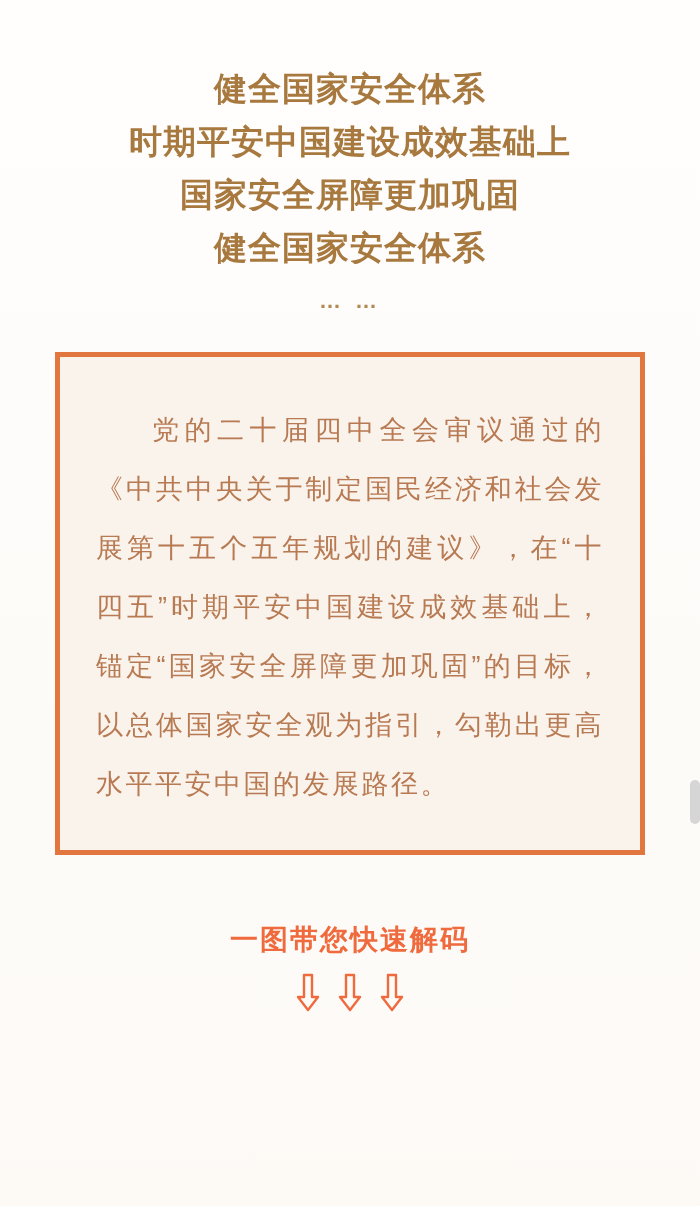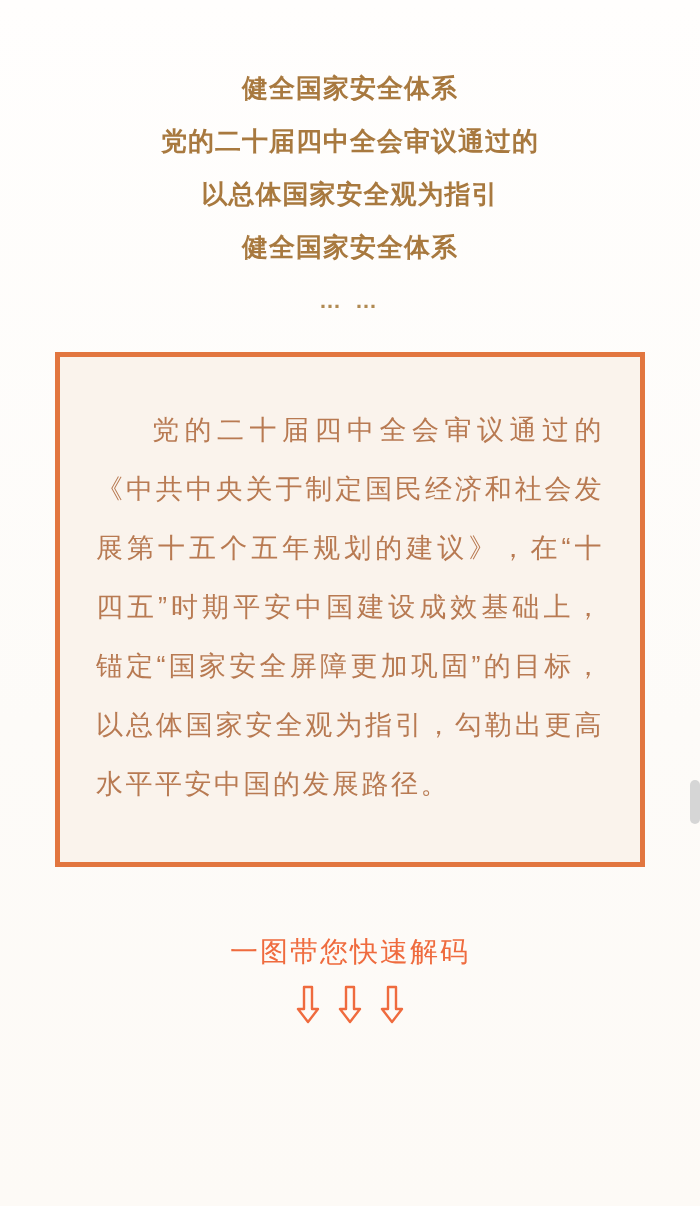--- a/index.html
+++ b/index.html
@@ -22,21 +22,21 @@
     box-sizing: border-box;
     background: linear-gradient(180deg, #fffefd 0%, #fdfbf8 60%, #fdfaf6 100%);
   }
 
   
   .headline {
     padding-top: 62px;
     text-align: center;
   }
   .headline-line {
-    font-size: 26px;
+    font-size: 33px;
     line-height: 53px;
     letter-spacing: 1px;
     color: #a8793f;
     font-weight: 700;
     font-family: "Liberation Sans", sans-serif;
     white-space: nowrap;
   }
   .headline-dots {
     margin-top: 14px;
     font-size: 22px;
@@ -47,21 +47,21 @@
 
   
   .card-wrap {
     margin: 38px auto 0 auto;
     width: 590px;
   }
   .card {
     box-sizing: border-box;
     border: 5px solid #e2763f;
     background: #faf3ec;
-    padding: 44px 36px 48px 36px;
+    padding: 44px 36px 36px 36px;
   }
   .card-text {
     font-size: 27px;
     line-height: 59px;
     color: #b87a52;
     text-align: justify;
     text-align-last: left;
     letter-spacing: 2.5px;
     text-indent: 56px;
     font-family: "Liberation Sans", sans-serif;
@@ -69,21 +69,21 @@
   }
 
   
   .cta {
     margin-top: 62px;
     text-align: center;
   }
   .cta-line {
     font-size: 28px;
     line-height: 46px;
-    font-weight: 400;
+    font-weight: 700;
     color: #ef6b3e;
     letter-spacing: 2px;
     white-space: nowrap;
   }
   .arrows {
     margin-top: 10px;
     display: flex;
     justify-content: center;
     gap: 16px;
   }
@@ -104,22 +104,22 @@
     border-radius: 5px;
   }
 </style>
 </head>
 <body>
 
 <div class="page">
 
   <div class="headline">
     <div class="headline-line">健全国家安全体系</div>
-    <div class="headline-line">党的二十届四中全会审议通过的</div>
-    <div class="headline-line">以总体国家安全观为指引</div>
+    <div class="headline-line">时期平安中国建设成效基础上</div>
+    <div class="headline-line">国家安全屏障更加巩固</div>
     <div class="headline-line">健全国家安全体系</div>
     <div class="headline-dots">… …</div>
   </div>
 
   <div class="card-wrap">
     <div class="card">
       <div class="card-text">党的二十届四中全会审议通过的《中共中央关于制定国民经济和社会发展第十五个五年规划的建议》，在“十四五”时期平安中国建设成效基础上，锚定“国家安全屏障更加巩固”的目标，以总体国家安全观为指引，勾勒出更高水平平安中国的发展路径。</div>
     </div>
   </div>
 

